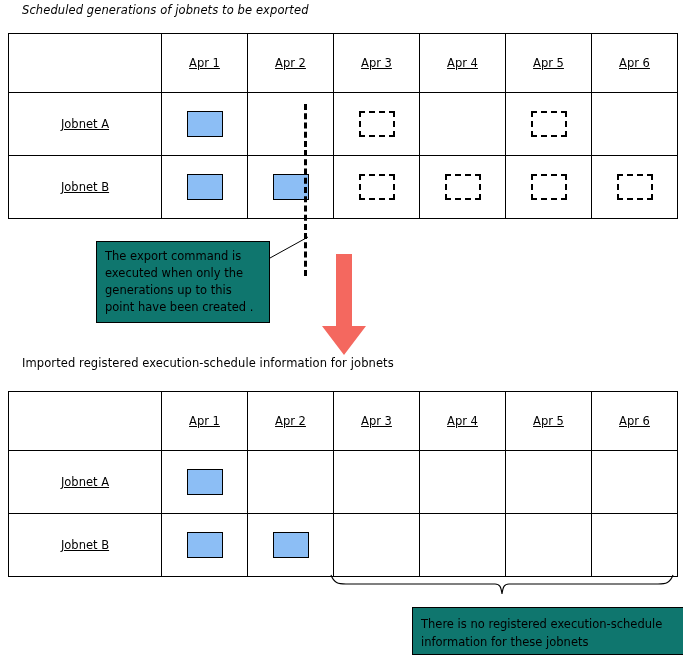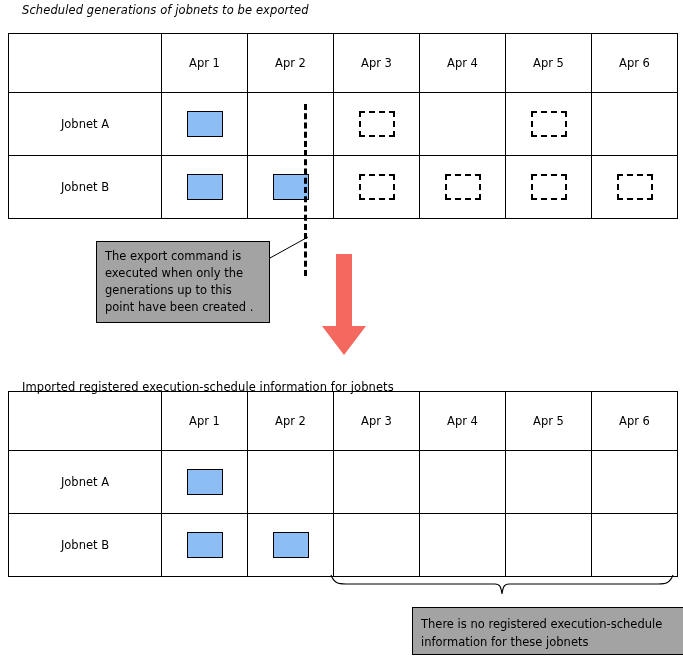--- a/index.html
+++ b/index.html
@@ -17,36 +17,37 @@
     overflow: hidden;
   }
   .caption {
     position: absolute;
     font-size: 11.5px;
     color: #000;
     white-space: nowrap;
     letter-spacing: 0.1px;
   }
   #caption-top { left: 22px; top: 3px; font-style: italic; }
-  #caption-bottom { left: 22px; top: 380px; }
+  #caption-bottom { left: 22px; top: 356px; }
 
   
   table.sched {
     position: absolute;
     border-collapse: collapse;
     table-layout: fixed;
     border: 1px solid #000;
   }
   table.sched td {
     border: 1px solid #000;
     padding: 0;
     text-align: center;
     vertical-align: middle;
     font-size: 11.5px;
     color: #000;
+    text-decoration: underline;
   }
   table.sched td.rowhead {
     width: 152px;
     border-radius: 14px;
   }
   table.sched td.daycell {
     width: 85px;
   }
   tr.headrow td { height: 58px; }
   tr.bodyrow td { height: 62px; }
@@ -86,21 +87,21 @@
     top: 104px;
     width: 0;
     height: 172px;
     border-left: 3px dashed #000;
   }
 
   
   .callout {
     position: absolute;
     border: 1px solid #000;
-    background: #a3a3a3;
+    background: #0f766e;
     box-sizing: border-box;
     font-size: 11.5px;
     line-height: 17px;
     color: #000;
     padding: 6px 7px 6px 8px;
   }
   #callout-export {
     left: 96px;
     top: 241px;
     width: 174px;

